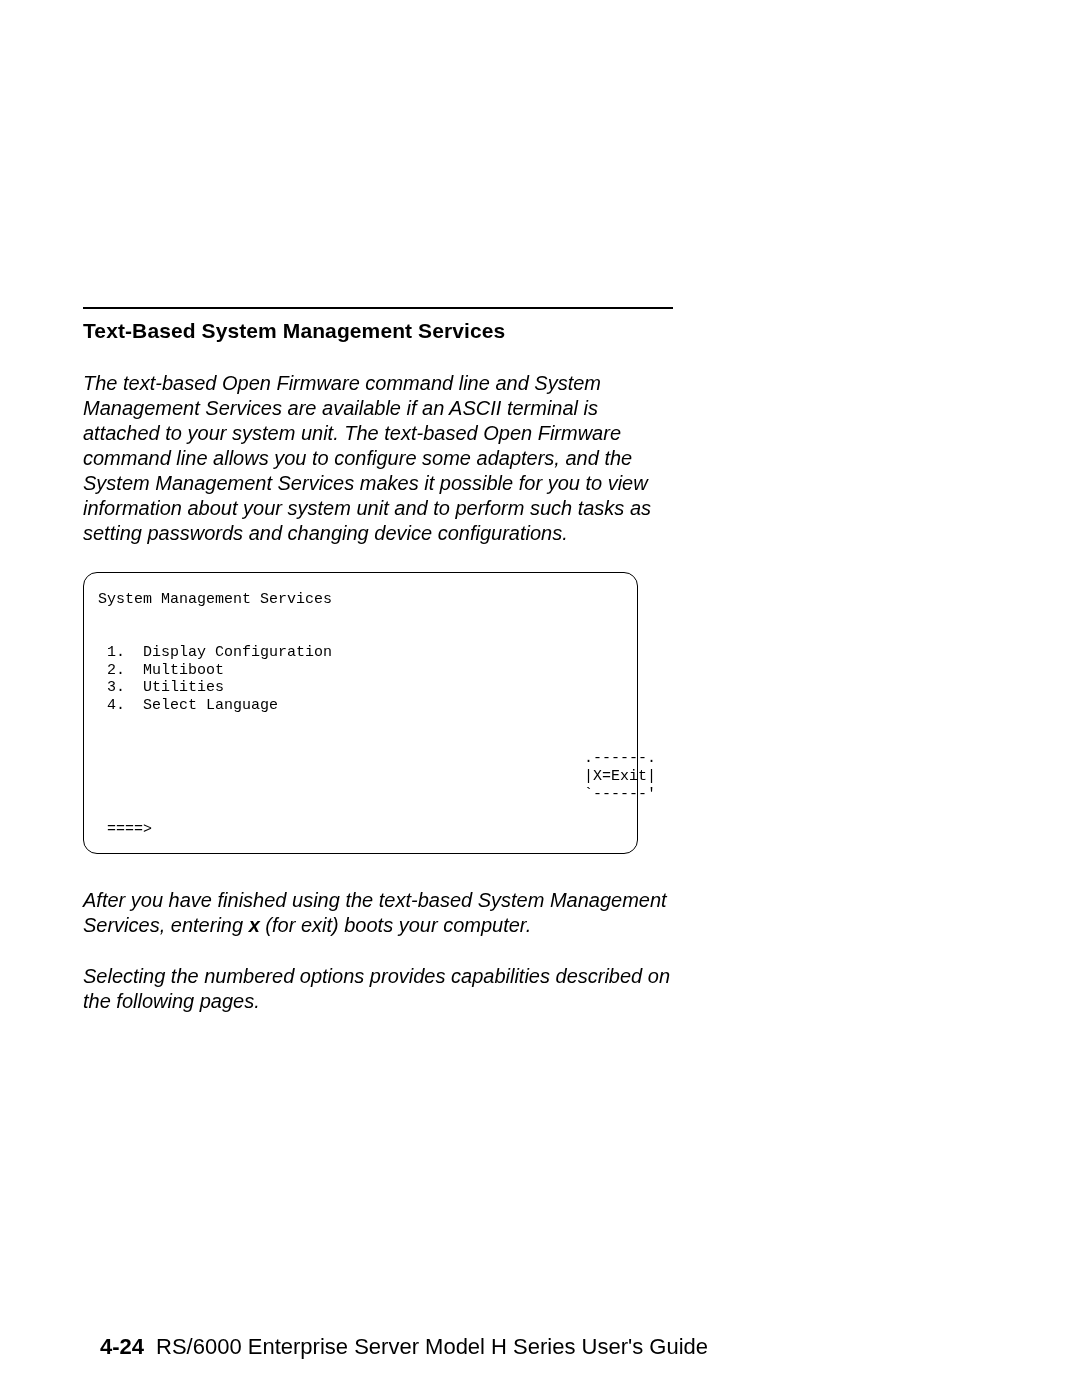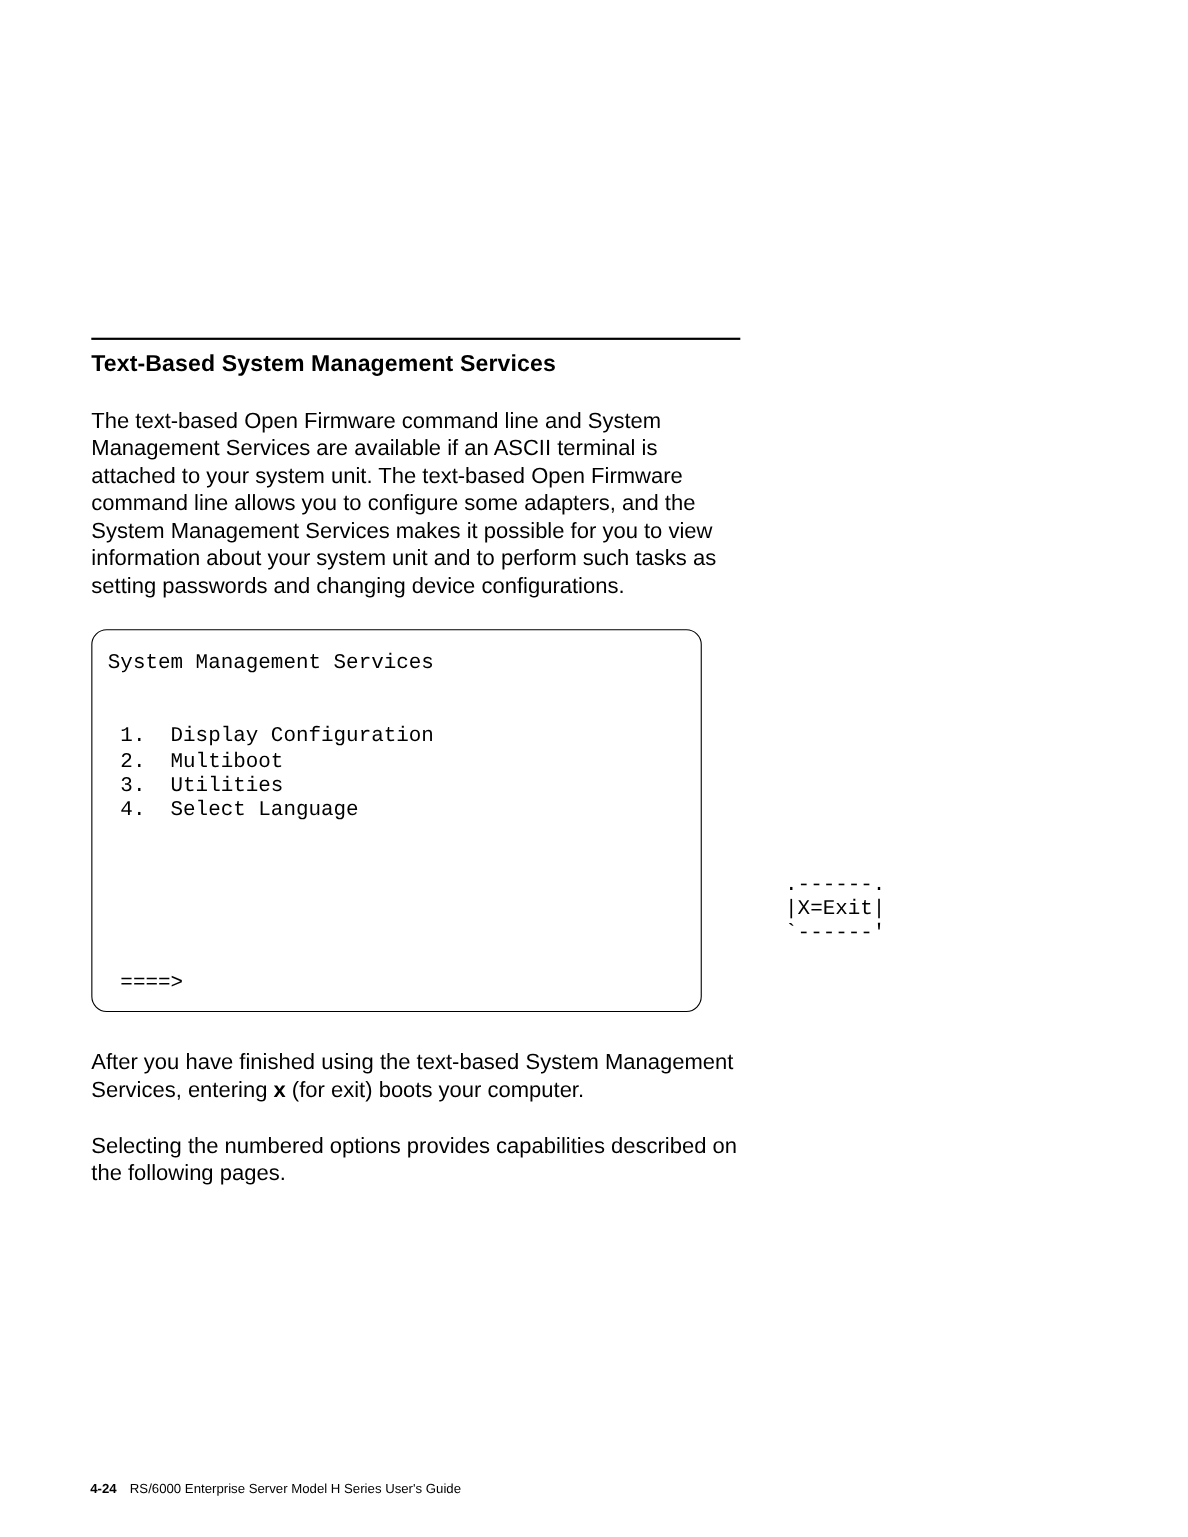--- a/index.html
+++ b/index.html
@@ -31,42 +31,43 @@
     font-weight: bold;
     font-size: 21px;
     letter-spacing: 0.1px;
     margin-bottom: 28px;
   }
   .para {
     font-size: 20px;
     line-height: 1.25;
     margin-bottom: 26px;
     color: #000;
+    font-style: italic;
   }
   .terminal-box {
     border: 1.5px solid #000;
     border-radius: 14px;
     width: 525px;
     padding: 18px 14px 14px 14px;
     margin-top: 6px;
     margin-bottom: 34px;
     background: #fff;
   }
   .terminal-box pre {
     font-family: "Courier New", Courier, monospace;
-    font-size: 19px;
+    font-size: 15px;
     line-height: 1.18;
     margin: 0;
     white-space: pre;
   }
   .footer {
     position: absolute;
-    left: 82px;
+    left: 100px;
     bottom: 37px;
-    font-size: 12px;
+    font-size: 22px;
   }
   .footer .pageno {
     font-weight: bold;
     margin-right: 12px;
   }
   .bold-inline {
     font-weight: bold;
   }
 </style>
 </head>

